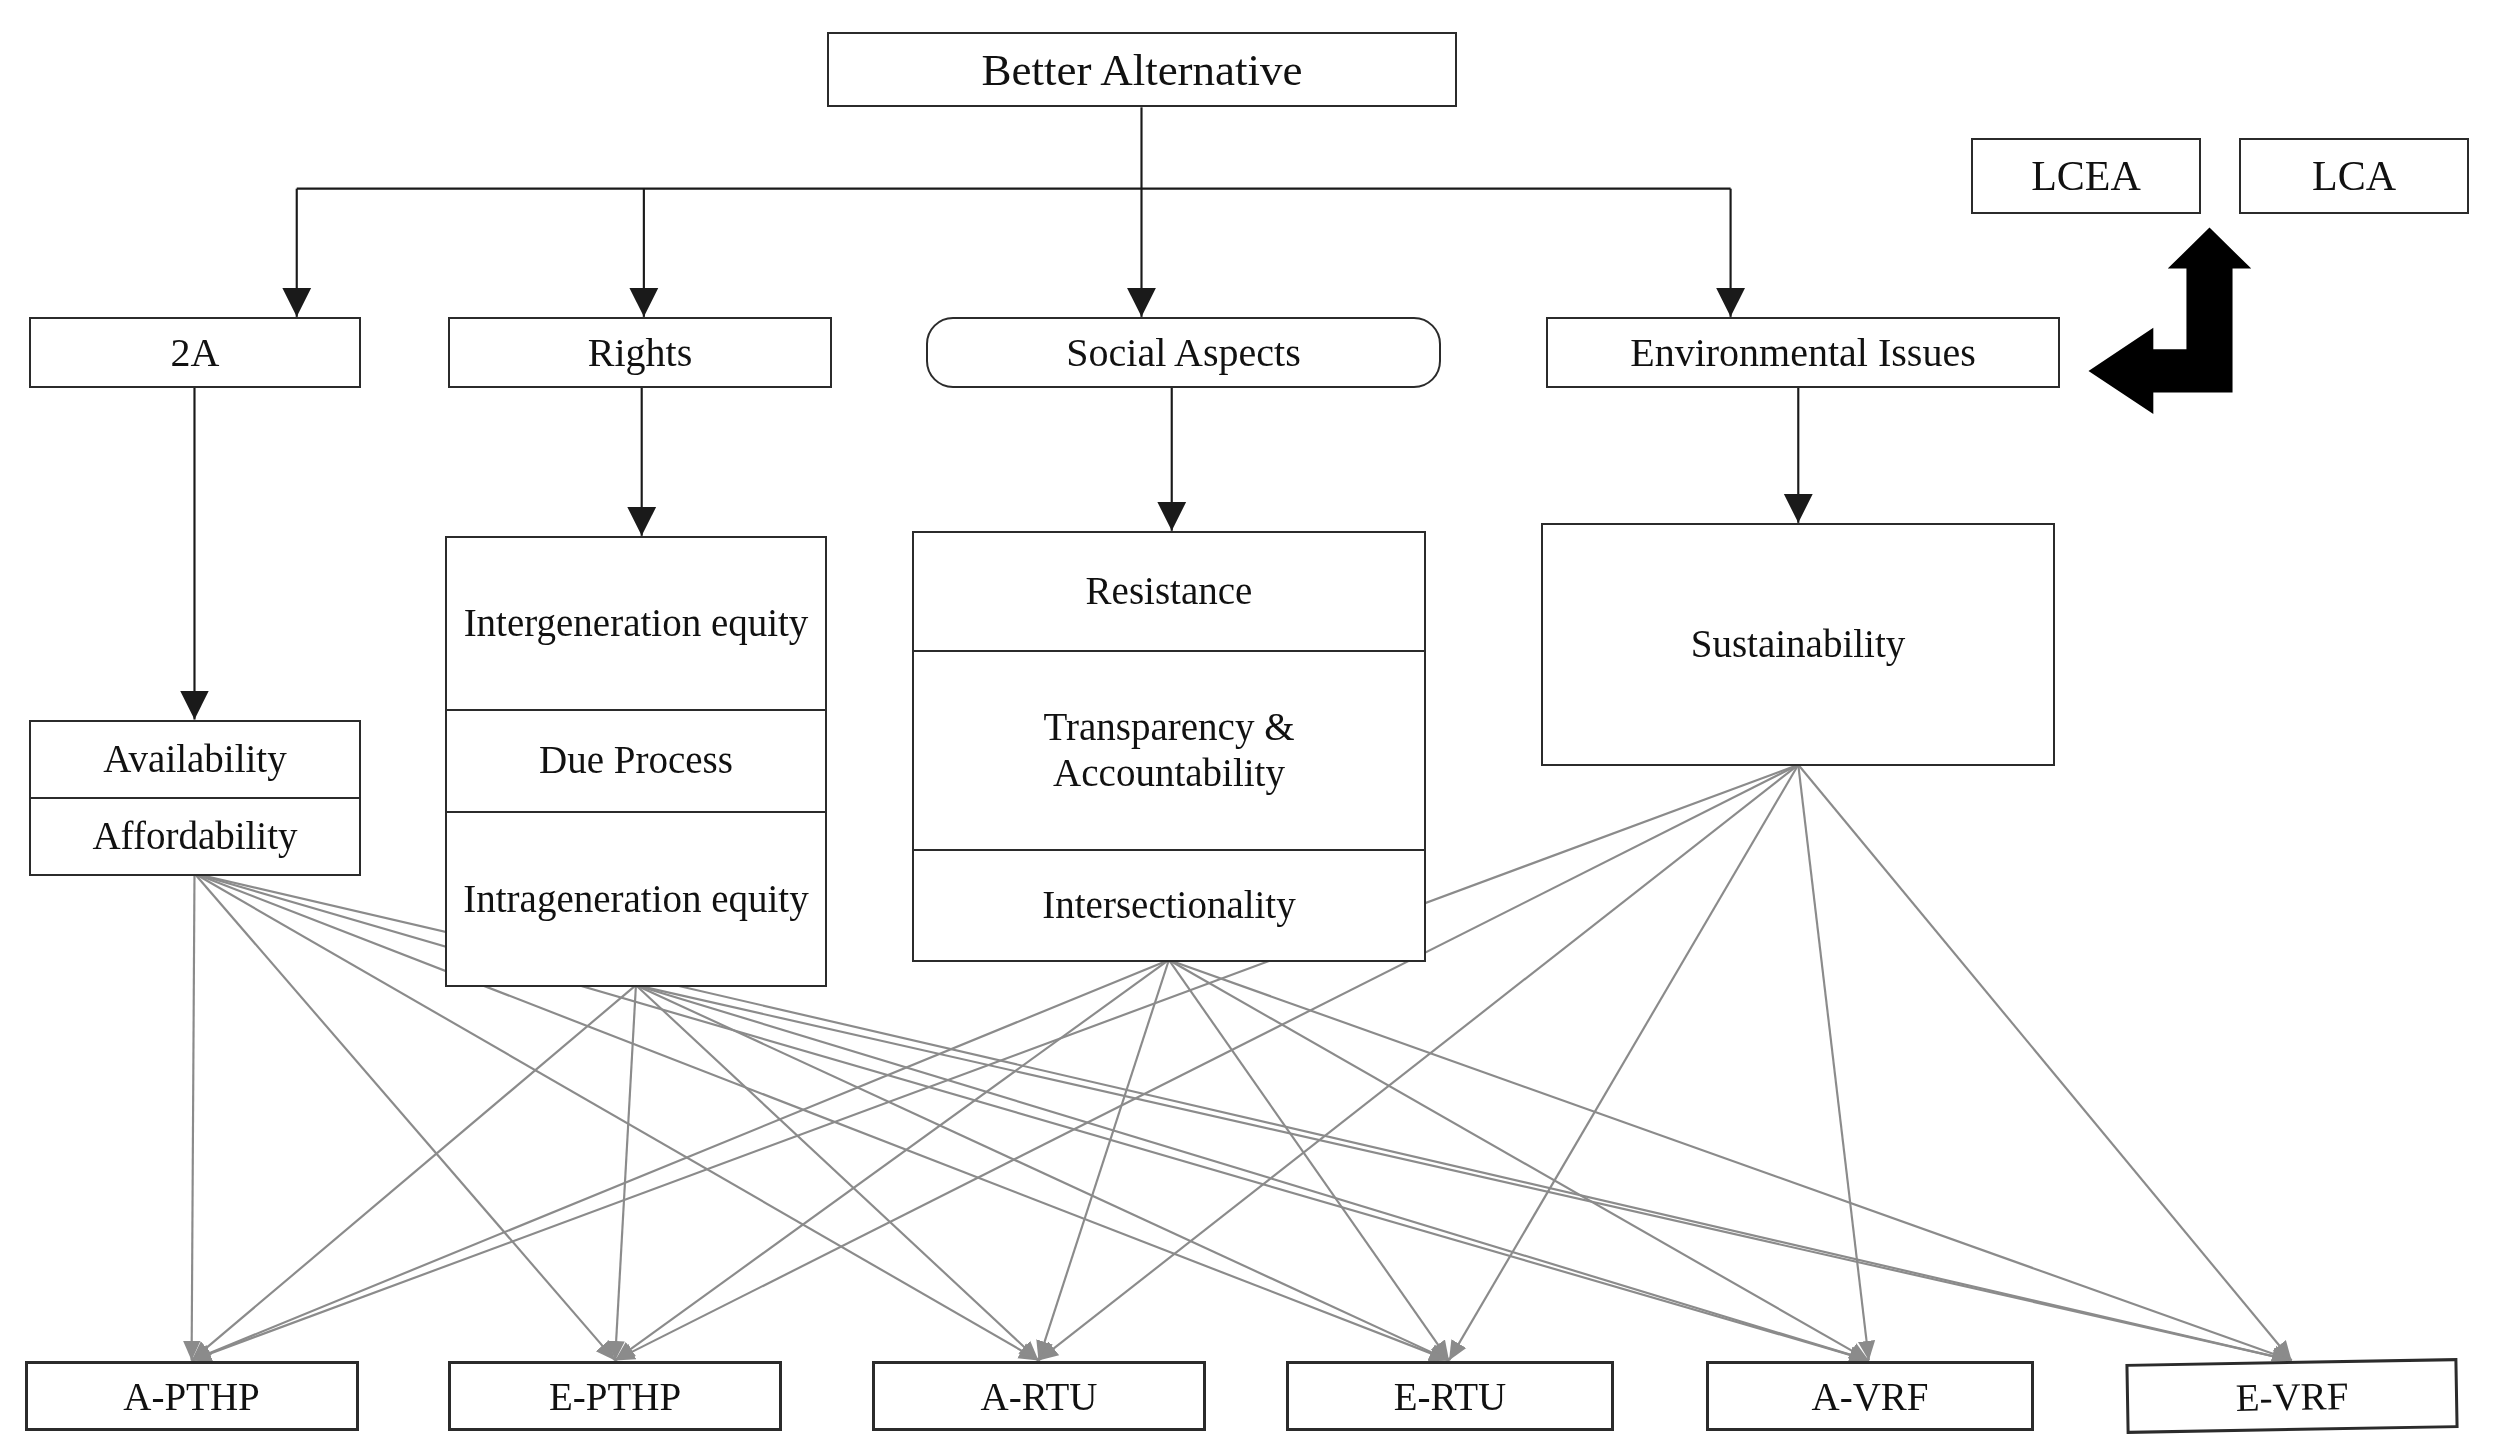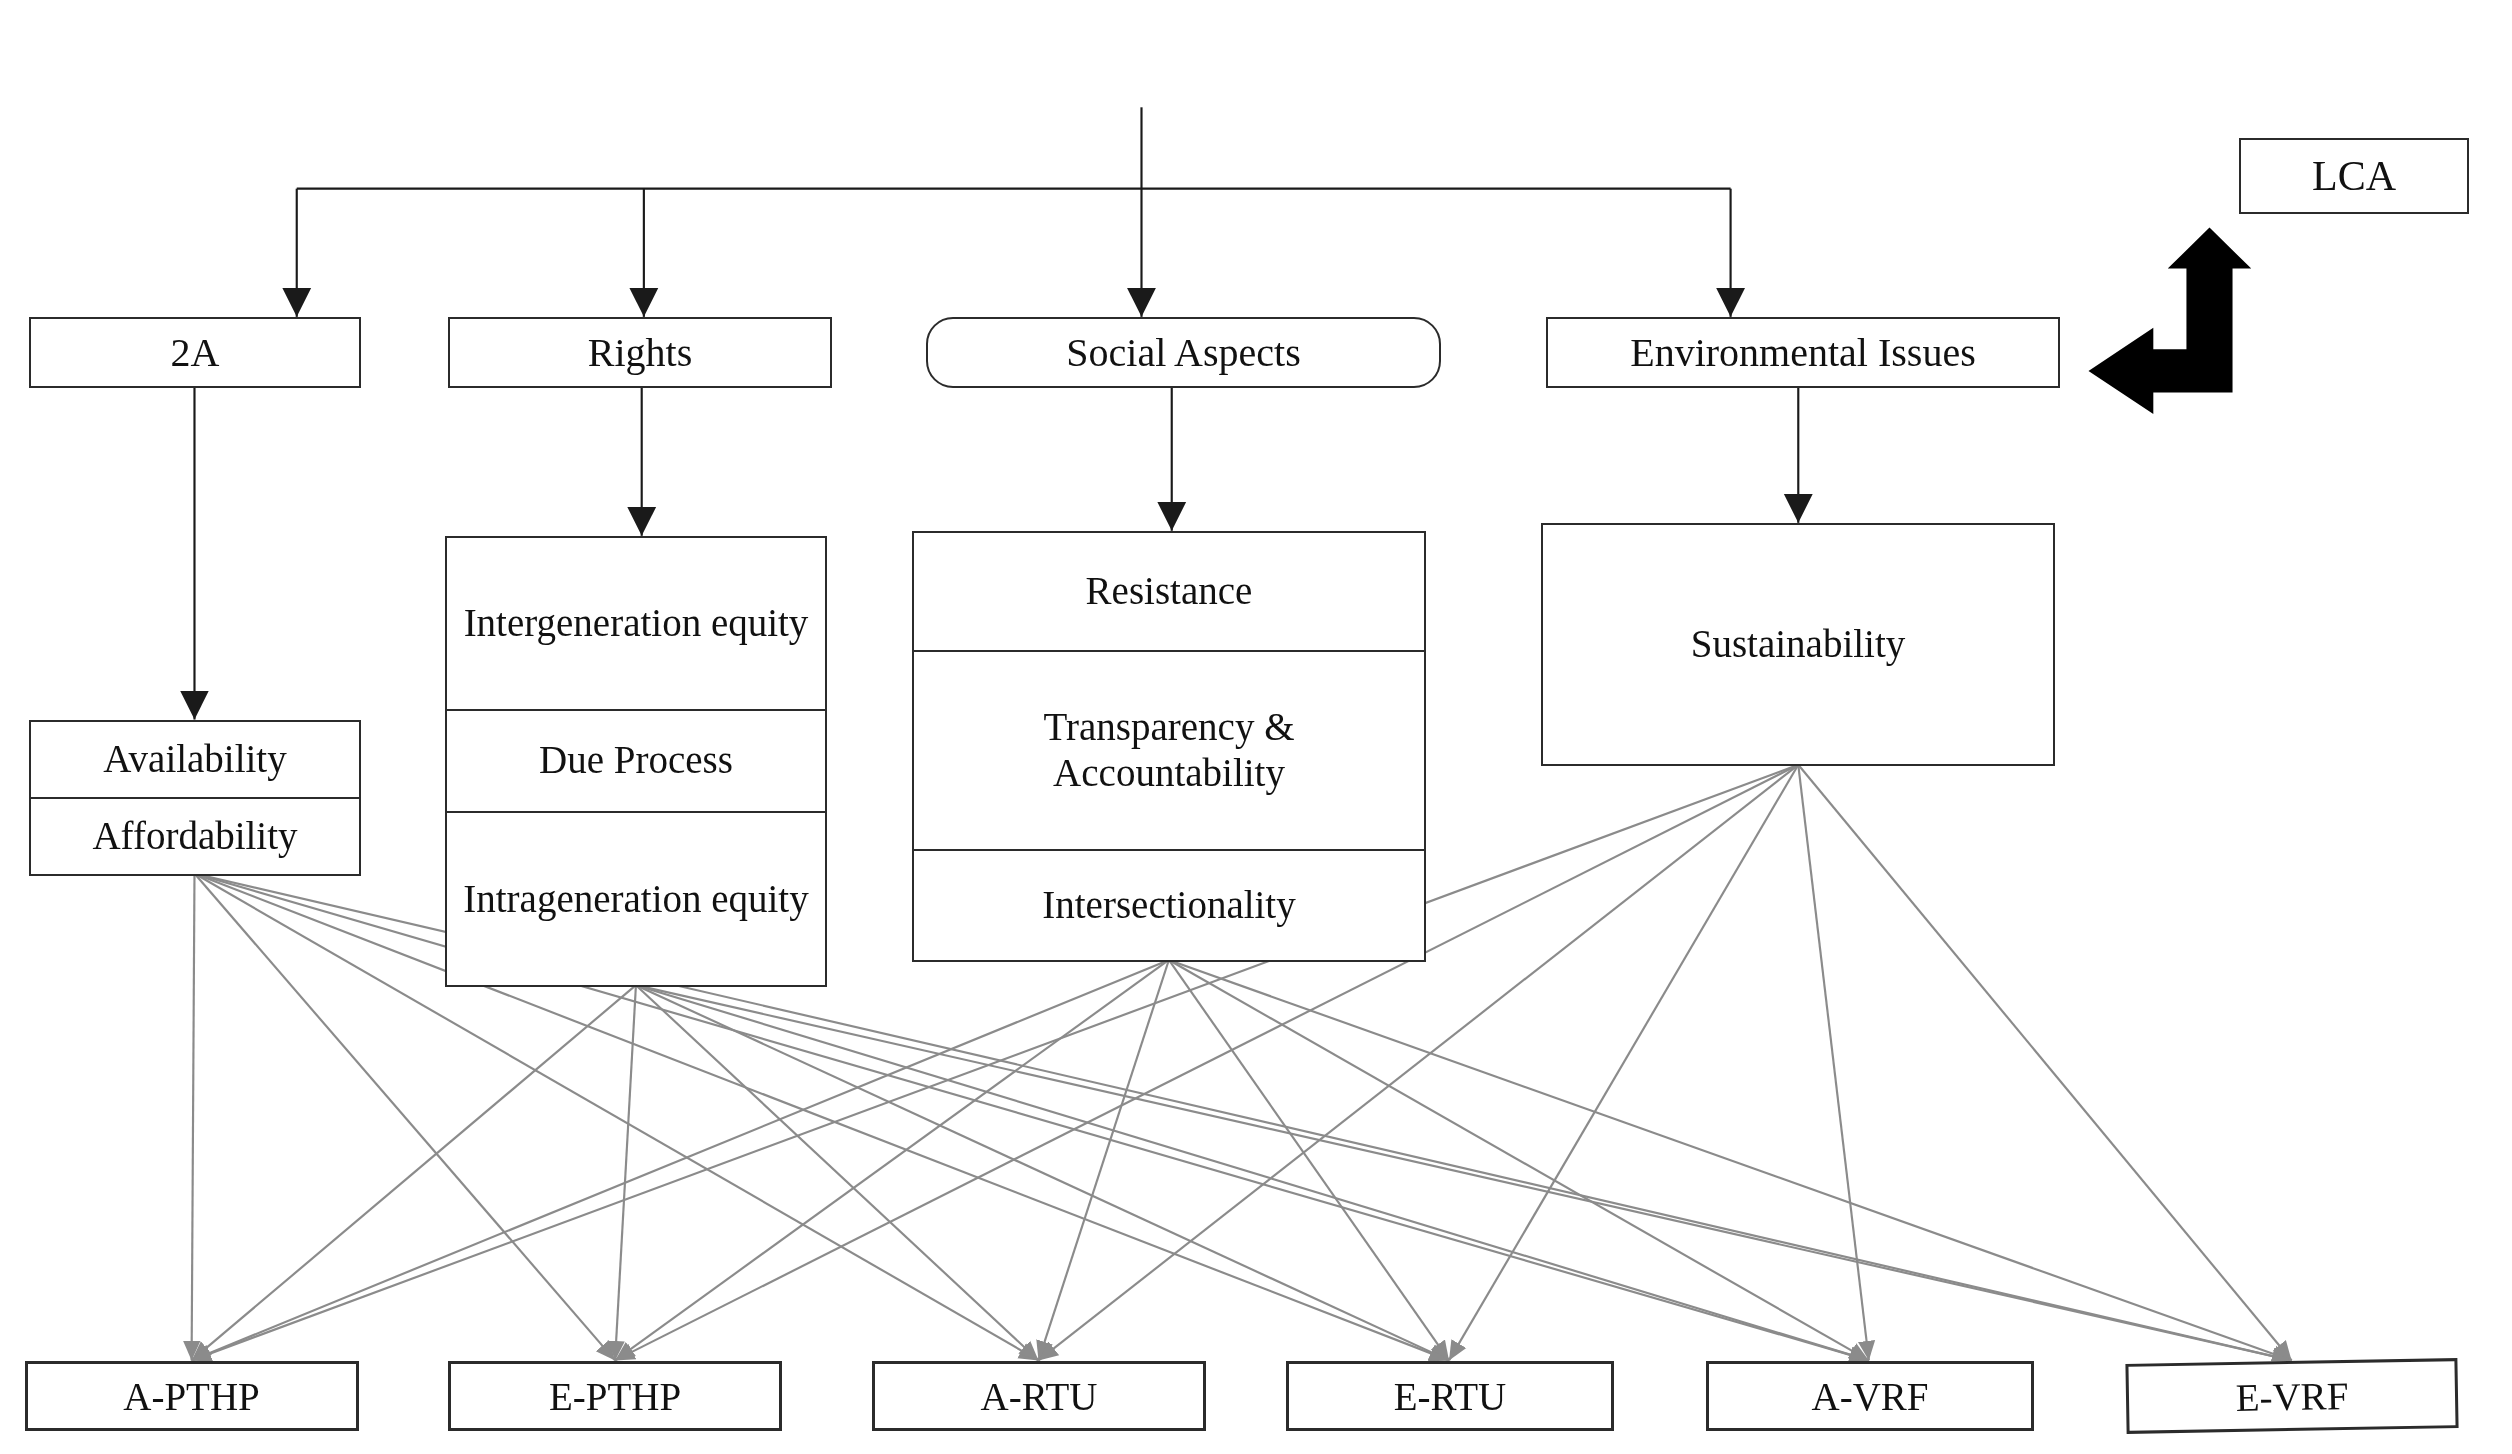--- a/index.html
+++ b/index.html
@@ -119,21 +119,27 @@
         <line x1="2497" y1="1062" x2="854" y2="1889" marker-end="url(#ag)"></line>
         <line x1="2497" y1="1062" x2="1442" y2="1889" marker-end="url(#ag)"></line>
         <line x1="2497" y1="1062" x2="2012" y2="1889" marker-end="url(#ag)"></line>
         <line x1="2497" y1="1062" x2="2595" y2="1889" marker-end="url(#ag)"></line>
         <line x1="2497" y1="1062" x2="3182" y2="1889" marker-end="url(#ag)"></line>
       </g>
 
     <path fill="#000000" d="M3068,316 L3126,373 L3100,373 L3100,545 L2990,545 L2990,575 L2900,515 L2990,455 L2990,485 L3036,485 L3036,373 L3010,373 Z"></path>
   </svg>
 
+  <div class="box goal" id="box-goal">
+    <span>Better Alternative</span>
+  </div>
 
+  <div class="box method" id="box-lcea">
+    <span>LCEA</span>
+  </div>
   <div class="box method" id="box-lca">
     <span>LCA</span>
   </div>
 
   <div class="box crit" id="box-2a">
     <span>2A</span>
   </div>
   <div class="box crit" id="box-rights">
     <span>Rights</span>
   </div>

